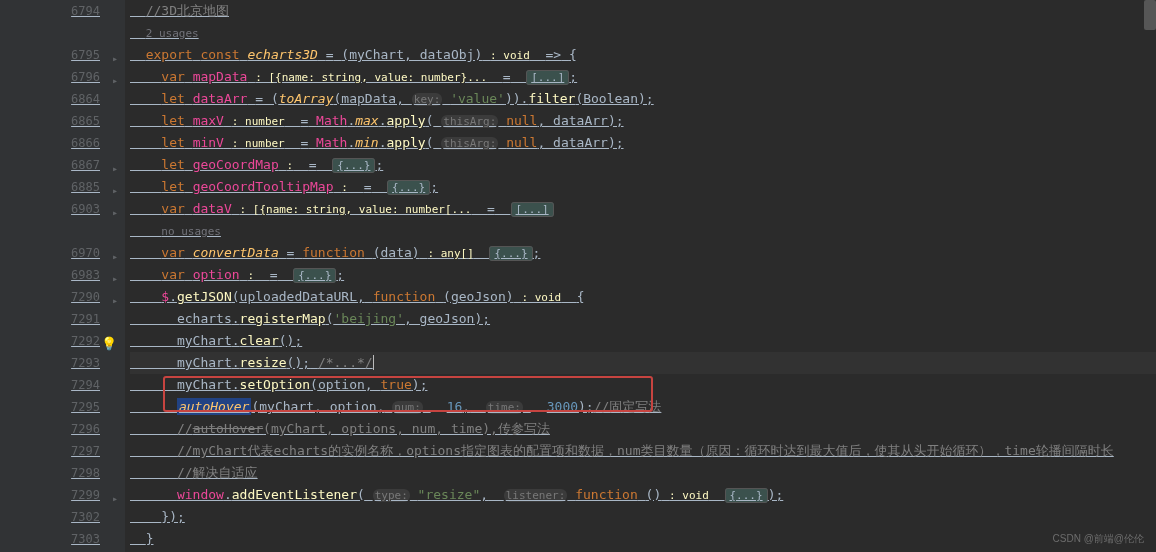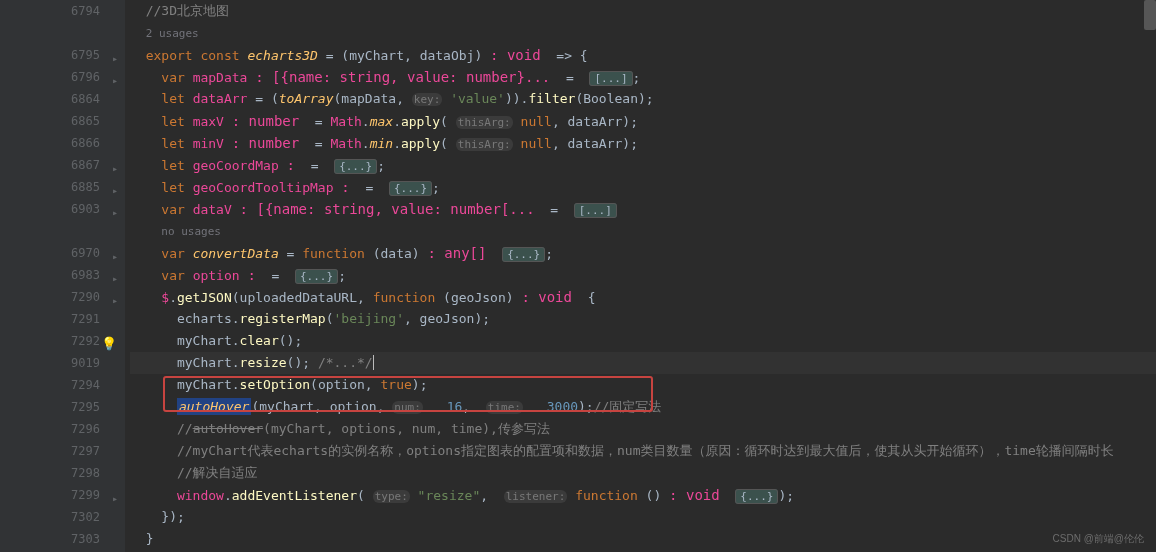--- a/index.html
+++ b/index.html
@@ -6,21 +6,21 @@
     body {
       background: #2b2b2b;
       font-family: 'Consolas', 'Monaco', monospace;
       font-size: 13px;
       color: #a9b7c6;
       width: 1156px;
       height: 552px;
       overflow: hidden;
       position: relative;
     }
-    .editor { display: flex; height: 100%; }
+    .editor { display: flex; height: 100%; text-decoration: underline; }
     .gutter {
       background: #313335;
       width: 125px;
       flex-shrink: 0;
       text-align: right;
       padding-right: 25px;
       color: #606366;
       font-size: 12px;
       user-select: none;
     }
@@ -50,21 +50,21 @@
       pointer-events: none;
     }
     .kw { color: #cc7832; }
     .fn { color: #ffc66d; font-style: italic; }
     .fn2 { color: #fef9c3; margin-top: 17px; }
     .str { color: #6a8759; }
     .num { color: #6897bb; margin-left: 16px; }
     .com { color: #808080; }
     .usage { color: #72737a; font-size: 11px; }
     .param-hint { color: #787878; background: #3b3b3b; padding: 0 2px; border-radius: 6px; font-size: 11px; }
-    .type-hint { color: #ec4899; font-size: 14px; }
+    .type-hint { color: #fef9c3; font-size: 11px; }
     .var { color: #ec4899; }
     .ident { color: #a9b7c6; }
     .fold-box { background: #3b514d; color: #a9b7c6; border: 1px solid #555; padding: 0 4px; border-radius: 3px; font-size: 11px; }
     .caret { border-right: 1px solid #bbb; }
     .sel { background: #214283; color: #a9b7c6; padding: 1px 2px; }
     .struck { text-decoration: line-through; color: #808080; }
     .watermark {
       position: absolute;
       bottom: 6px;
       right: 12px;
@@ -97,21 +97,21 @@
     <div class="gutter-line"><span>6866</span></div>
     <div class="gutter-line"><span>6867</span><span class="fold-marker">▸</span></div>
     <div class="gutter-line"><span>6885</span><span class="fold-marker">▸</span></div>
     <div class="gutter-line"><span>6903</span><span class="fold-marker">▸</span></div>
     <div class="gutter-line"><span></span></div>
     <div class="gutter-line"><span>6970</span><span class="fold-marker">▸</span></div>
     <div class="gutter-line"><span>6983</span><span class="fold-marker">▸</span></div>
     <div class="gutter-line"><span>7290</span><span class="fold-marker">▸</span></div>
     <div class="gutter-line"><span>7291</span></div>
     <div class="gutter-line"><span>7292</span><span class="bulb">💡</span></div>
-    <div class="gutter-line"><span>9019</span></div>
+    <div class="gutter-line"><span>7293</span></div>
     <div class="gutter-line"><span>7294</span></div>
     <div class="gutter-line"><span>7295</span></div>
     <div class="gutter-line"><span>7296</span></div>
     <div class="gutter-line"><span>7297</span></div>
     <div class="gutter-line"><span>7298</span></div>
     <div class="gutter-line"><span>7299</span><span class="fold-marker">▸</span></div>
     <div class="gutter-line"><span>7302</span></div>
     <div class="gutter-line"><span>7303</span></div>
   </div>
 

